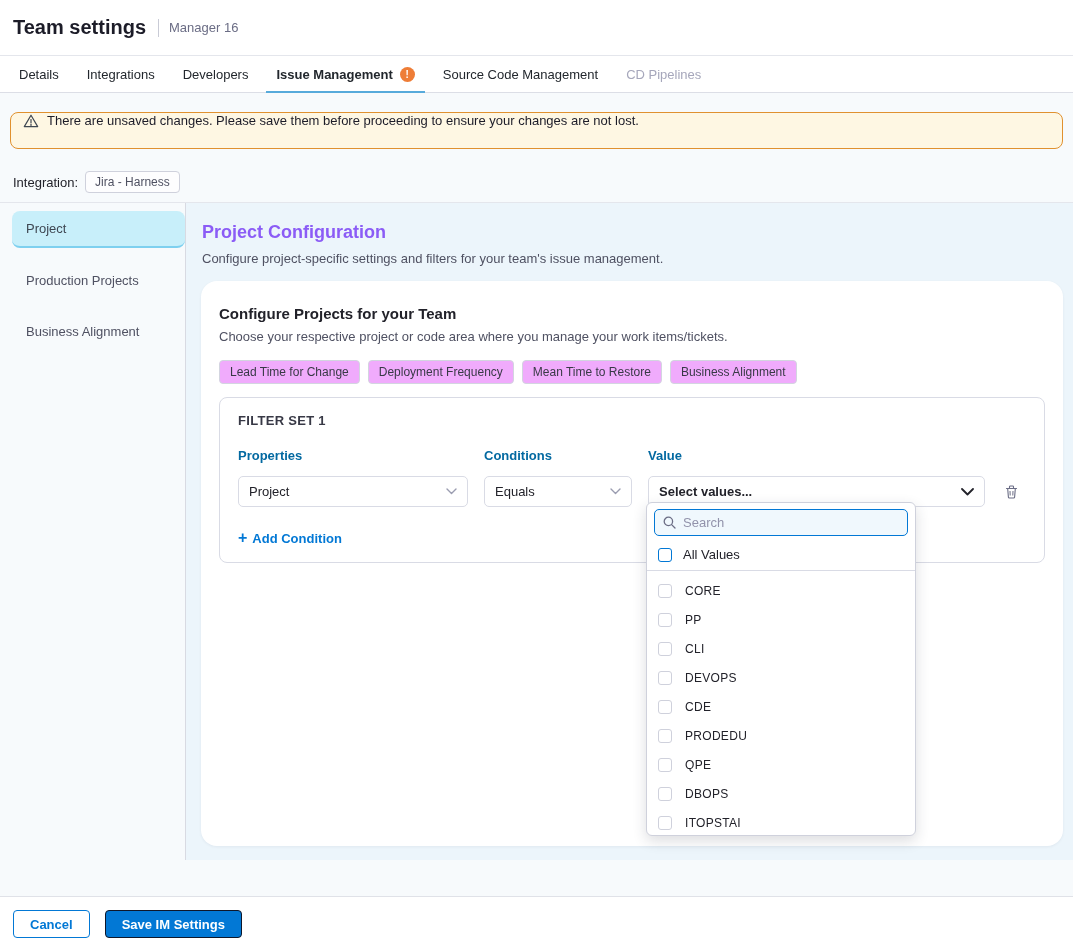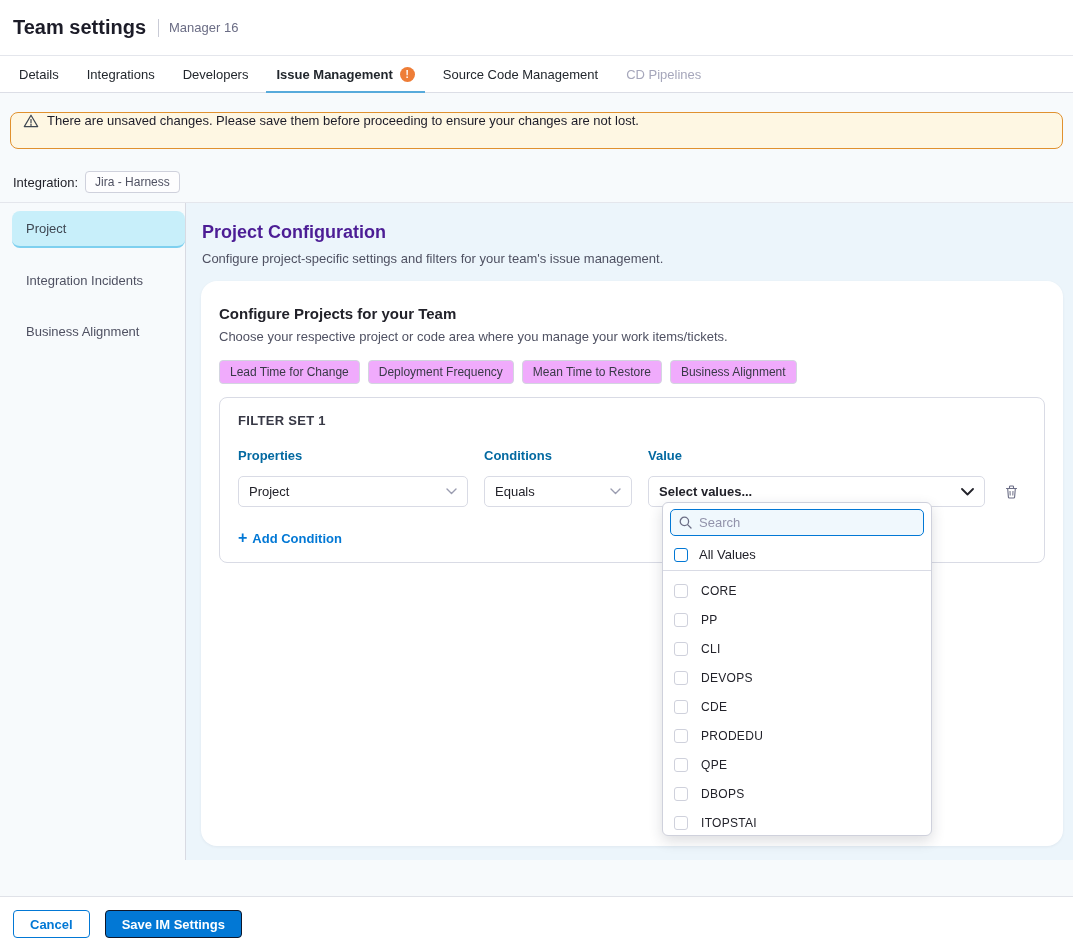--- a/index.html
+++ b/index.html
@@ -33,21 +33,21 @@
 
   .integration-row { display:flex; align-items:center; margin:22px 0 0 13px; font-size:13px; color:#22222a; }
   .integration-chip { margin-left:7px; border:1px solid #cfd1dc; border-radius:4px; background:#fdfdfe; padding:3px 9px; font-size:12px; color:#4f5162; }
 
   .content { display:flex; margin-top:9px; border-top:1px solid #e4e6ec; height:658px; }
   .side-nav { width:186px; border-right:1px solid #d8dae2; padding-top:8px; background:#f7fafc; flex:none; }
   .side-item { height:37px; margin:0 0 14px 12px; width:173px; display:flex; align-items:center; padding-left:14px; font-size:13px; color:#4f5162; cursor:pointer; }
   .side-item.selected { background:#c8effa; border-radius:8px; border-bottom:2px solid #7ed0ef; color:#3f4752; }
 
   .content-main { flex:1; background:#ecf5fb; position:relative; }
-  .panel-title { margin:19px 0 0 16px; font-size:18px; font-weight:bold; color:#4c1d95; }
+  .panel-title { margin:19px 0 0 16px; font-size:18px; font-weight:bold; color:#8b5cf6; }
   .panel-desc { margin:8px 0 0 16px; font-size:13px; color:#4f5162; }
 
   .card { position:relative; margin:15px 10px 0 15px; height:565px; background:#fff; border-radius:16px; box-shadow:0 1px 3px rgba(40,41,61,.06); padding:24px 18px; }
   .card-title { font-size:15px; font-weight:bold; color:#22222a; }
   .card-desc { margin-top:7px; font-size:13px; color:#4f5162; }
   .chips { display:flex; gap:8px; margin-top:16px; }
   .chip { border:1px solid #d3d5e0; border-radius:4px; background:#f0abfc; padding:4px 10px; font-size:12px; color:#383946; }
 
   .filter-box { margin-top:13px; border:1px solid #d9dbe5; border-radius:8px; padding:15px 18px 16px 18px; }
   .filter-title { font-size:13px; font-weight:bold; color:#383946; letter-spacing:.3px; }
@@ -56,21 +56,21 @@
   .selects-row { display:flex; margin-top:13px; align-items:center; }
   .select { height:31px; border:1px solid #d9dbe5; border-radius:5px; background:#fff; display:flex; align-items:center; justify-content:space-between; padding:0 10px; font-size:13px; color:#22222a; cursor:pointer; }
   .select-prop { width:230px; margin-right:16px; }
   .select-cond { width:148px; margin-right:16px; }
   .select-value { width:337px; font-weight:bold; }
   .trash-btn { margin-left:19px; cursor:pointer; display:flex; }
   .add-condition { margin-top:23px; display:flex; align-items:center; gap:5px; color:#0278d5; font-size:13px; font-weight:bold; cursor:pointer; width:fit-content; }
   .add-plus { font-size:16px; font-weight:bold; line-height:1; }
 
   
-  .value-popup { position:absolute; left:445px; top:221px; width:270px; height:334px; background:#fff; border:1px solid #cfd1dc; border-radius:6px; box-shadow:0 5px 14px rgba(40,41,61,.16); overflow:hidden; z-index:5;margin-left:16px; }
+  .value-popup { position:absolute; left:445px; top:221px; width:270px; height:334px; background:#fff; border:1px solid #cfd1dc; border-radius:6px; box-shadow:0 5px 14px rgba(40,41,61,.16); overflow:hidden; z-index:5; }
   .search-wrap { padding:6px 7px; }
   .search-field { height:27px; border:1.5px solid #0278d5; border-radius:5px; background:#f0f8fd; display:flex; align-items:center; gap:7px; padding:0 8px; }
   .search-field input { border:none; outline:none; background:transparent; font-size:13px; color:#22222a; width:100%; font-family:"Liberation Sans",sans-serif; }
   .search-field input::placeholder { color:#9293ab; }
   .all-values-row { display:flex; align-items:center; gap:11px; padding:5px 11px 8px 11px; font-size:13px; color:#22222a; cursor:pointer; }
   .cb { width:14px; height:14px; border-radius:3px; background:#fff; flex:none; }
   .cb-blue { border:1.5px solid #0278d5; }
   .cb-gray { border:1px solid #cfd1dc; }
   .popup-divider { border-top:1px solid #d9dbe5; }
   .option-row { height:29px; display:flex; align-items:center; gap:13px; padding-left:11px; font-size:12px; color:#22222a; letter-spacing:.3px; cursor:pointer; }
@@ -132,21 +132,21 @@
     <span class="integration-chip">Jira - Harness</span>
   </div>
 
   <div class="content">
 
     <div class="side-nav">
       <div class="side-item selected">
           <span>Project</span>
         </div>
       <div class="side-item">
-          <span>Integration Incidents</span>
+          <span>Production Projects</span>
         </div>
       <div class="side-item">
           <span>Business Alignment</span>
         </div>
     </div>
 
     <div class="content-main">
       <div class="panel-title">Project Configuration</div>
       <div class="panel-desc">Configure project-specific settings and filters for your team's issue management.</div>
 

